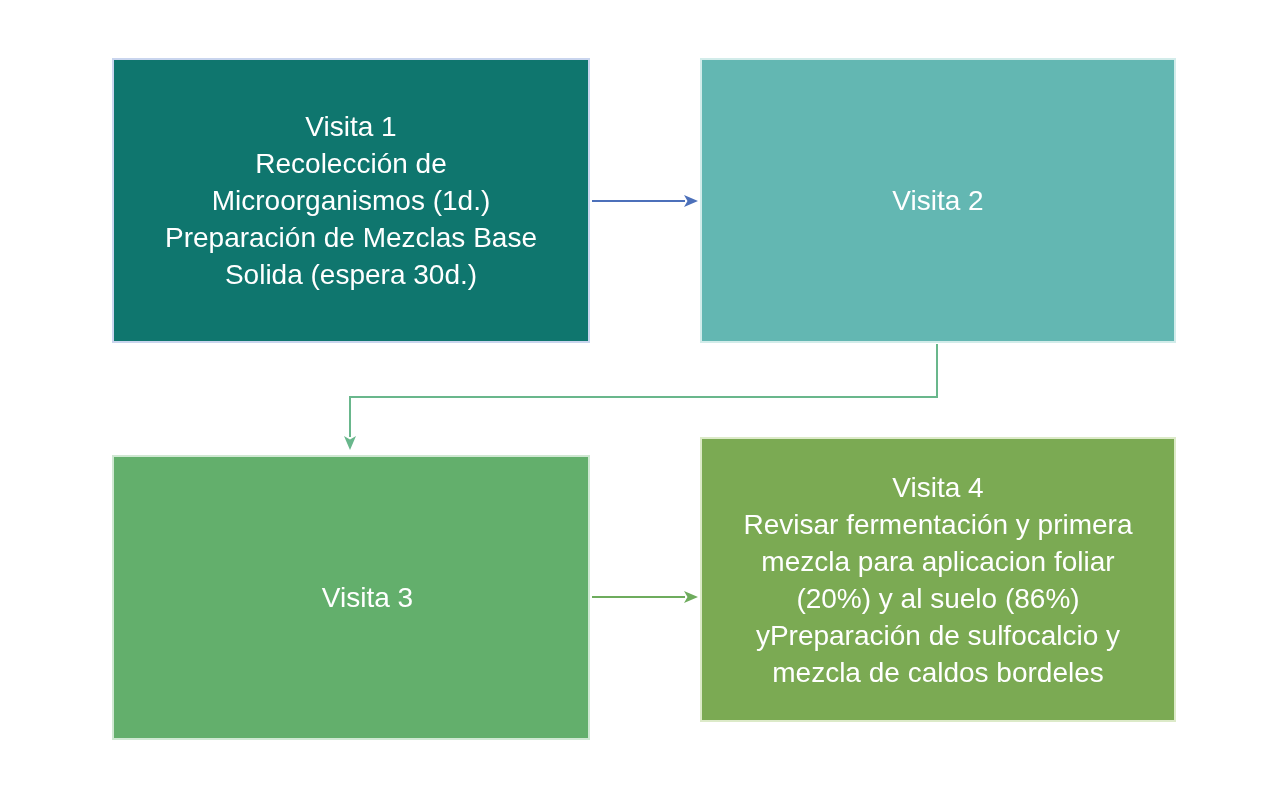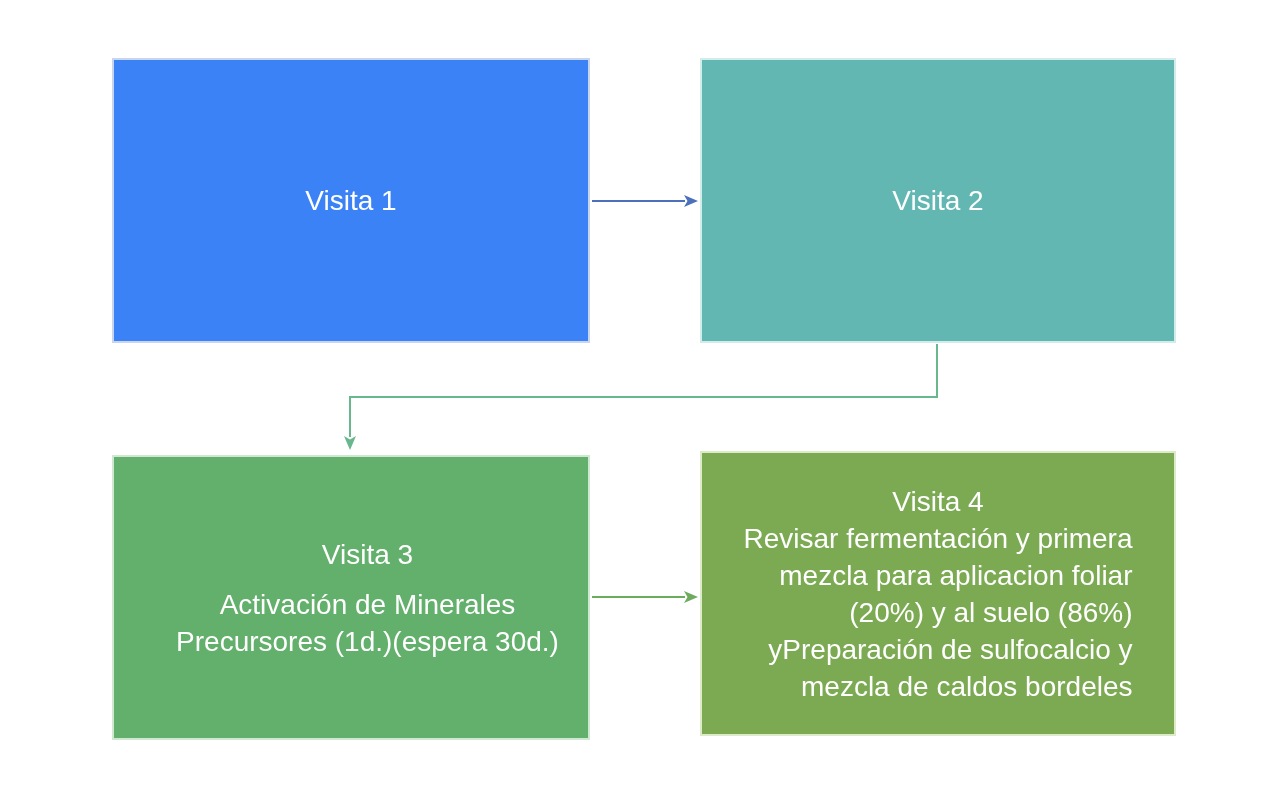--- a/index.html
+++ b/index.html
@@ -37,21 +37,21 @@
     text-align: center;
     color: #FFFFFF;
     font-size: 28px;
     line-height: 37px;
     border: 2px solid transparent;
     padding: 6px 14px;
   }
   .n1 { left: 112px; top: 58px;  width: 478px; height: 285px; }
   .n2 { left: 700px; top: 58px;  width: 476px; height: 285px; }
   .n3 { left: 112px; top: 455px; width: 478px; height: 285px; padding-left: 47px; }
-  .n4 { left: 700px; top: 451px; width: 476px; height: 285px; text-align: right; }
+  .n4 { left: 700px; top: 437px; width: 476px; height: 285px; }
   .node-title {
     white-space: pre-line;
   }
   .node-body {
     white-space: pre-line;
     margin-top: 0;
   }
   .node-body.gap {
     margin-top: 13px;
   }
@@ -74,32 +74,34 @@
       </marker>
     </defs>
 
     <path class="conn" d="M592,201 H685" marker-end="url(#arrow0)" style="stroke: rgb(76, 112, 186);"></path>
 
     <path class="conn" d="M937,344 V397 H350 V437" marker-end="url(#arrow1)" style="stroke: rgb(105, 183, 140);"></path>
 
     <path class="conn" d="M592,597 H685" marker-end="url(#arrow2)" style="stroke: rgb(110, 172, 93);"></path>
   </svg>
 
-  <div class="node n1" style="background-color: #3b82f6; border-color: rgb(201, 213, 238); color: rgb(255, 255, 255);">
+  <div class="node n1" style="background-color: #0f766e; border-color: rgb(201, 213, 238); color: rgb(255, 255, 255);">
     <div class="node-title">Visita 1</div>
+    <div class="node-body">Recolección de
+Microorganismos (1d.)
+Preparación de Mezclas Base
+Solida (espera 30d.)</div>
   </div>
 
   <div class="node n2" style="background-color: rgb(99, 183, 178); border-color: rgb(210, 236, 234); color: rgb(255, 255, 255);">
     <div class="node-title">Visita 2</div>
   </div>
 
   <div class="node n3" style="background-color: rgb(99, 175, 108); border-color: rgb(207, 232, 210); color: rgb(255, 255, 255);">
     <div class="node-title">Visita 3</div>
-    <div class="node-body gap">Activación de Minerales
-Precursores (1d.)(espera 30d.)</div>
   </div>
 
   <div class="node n4" style="background-color: rgb(123, 170, 83); border-color: rgb(220, 234, 200); color: rgb(255, 255, 255);">
     <div class="node-title">Visita 4</div>
     <div class="node-body">Revisar fermentación y primera
 mezcla para aplicacion foliar
 (20%) y al suelo (86%)
 yPreparación de sulfocalcio y
 mezcla de caldos bordeles</div>
   </div>

